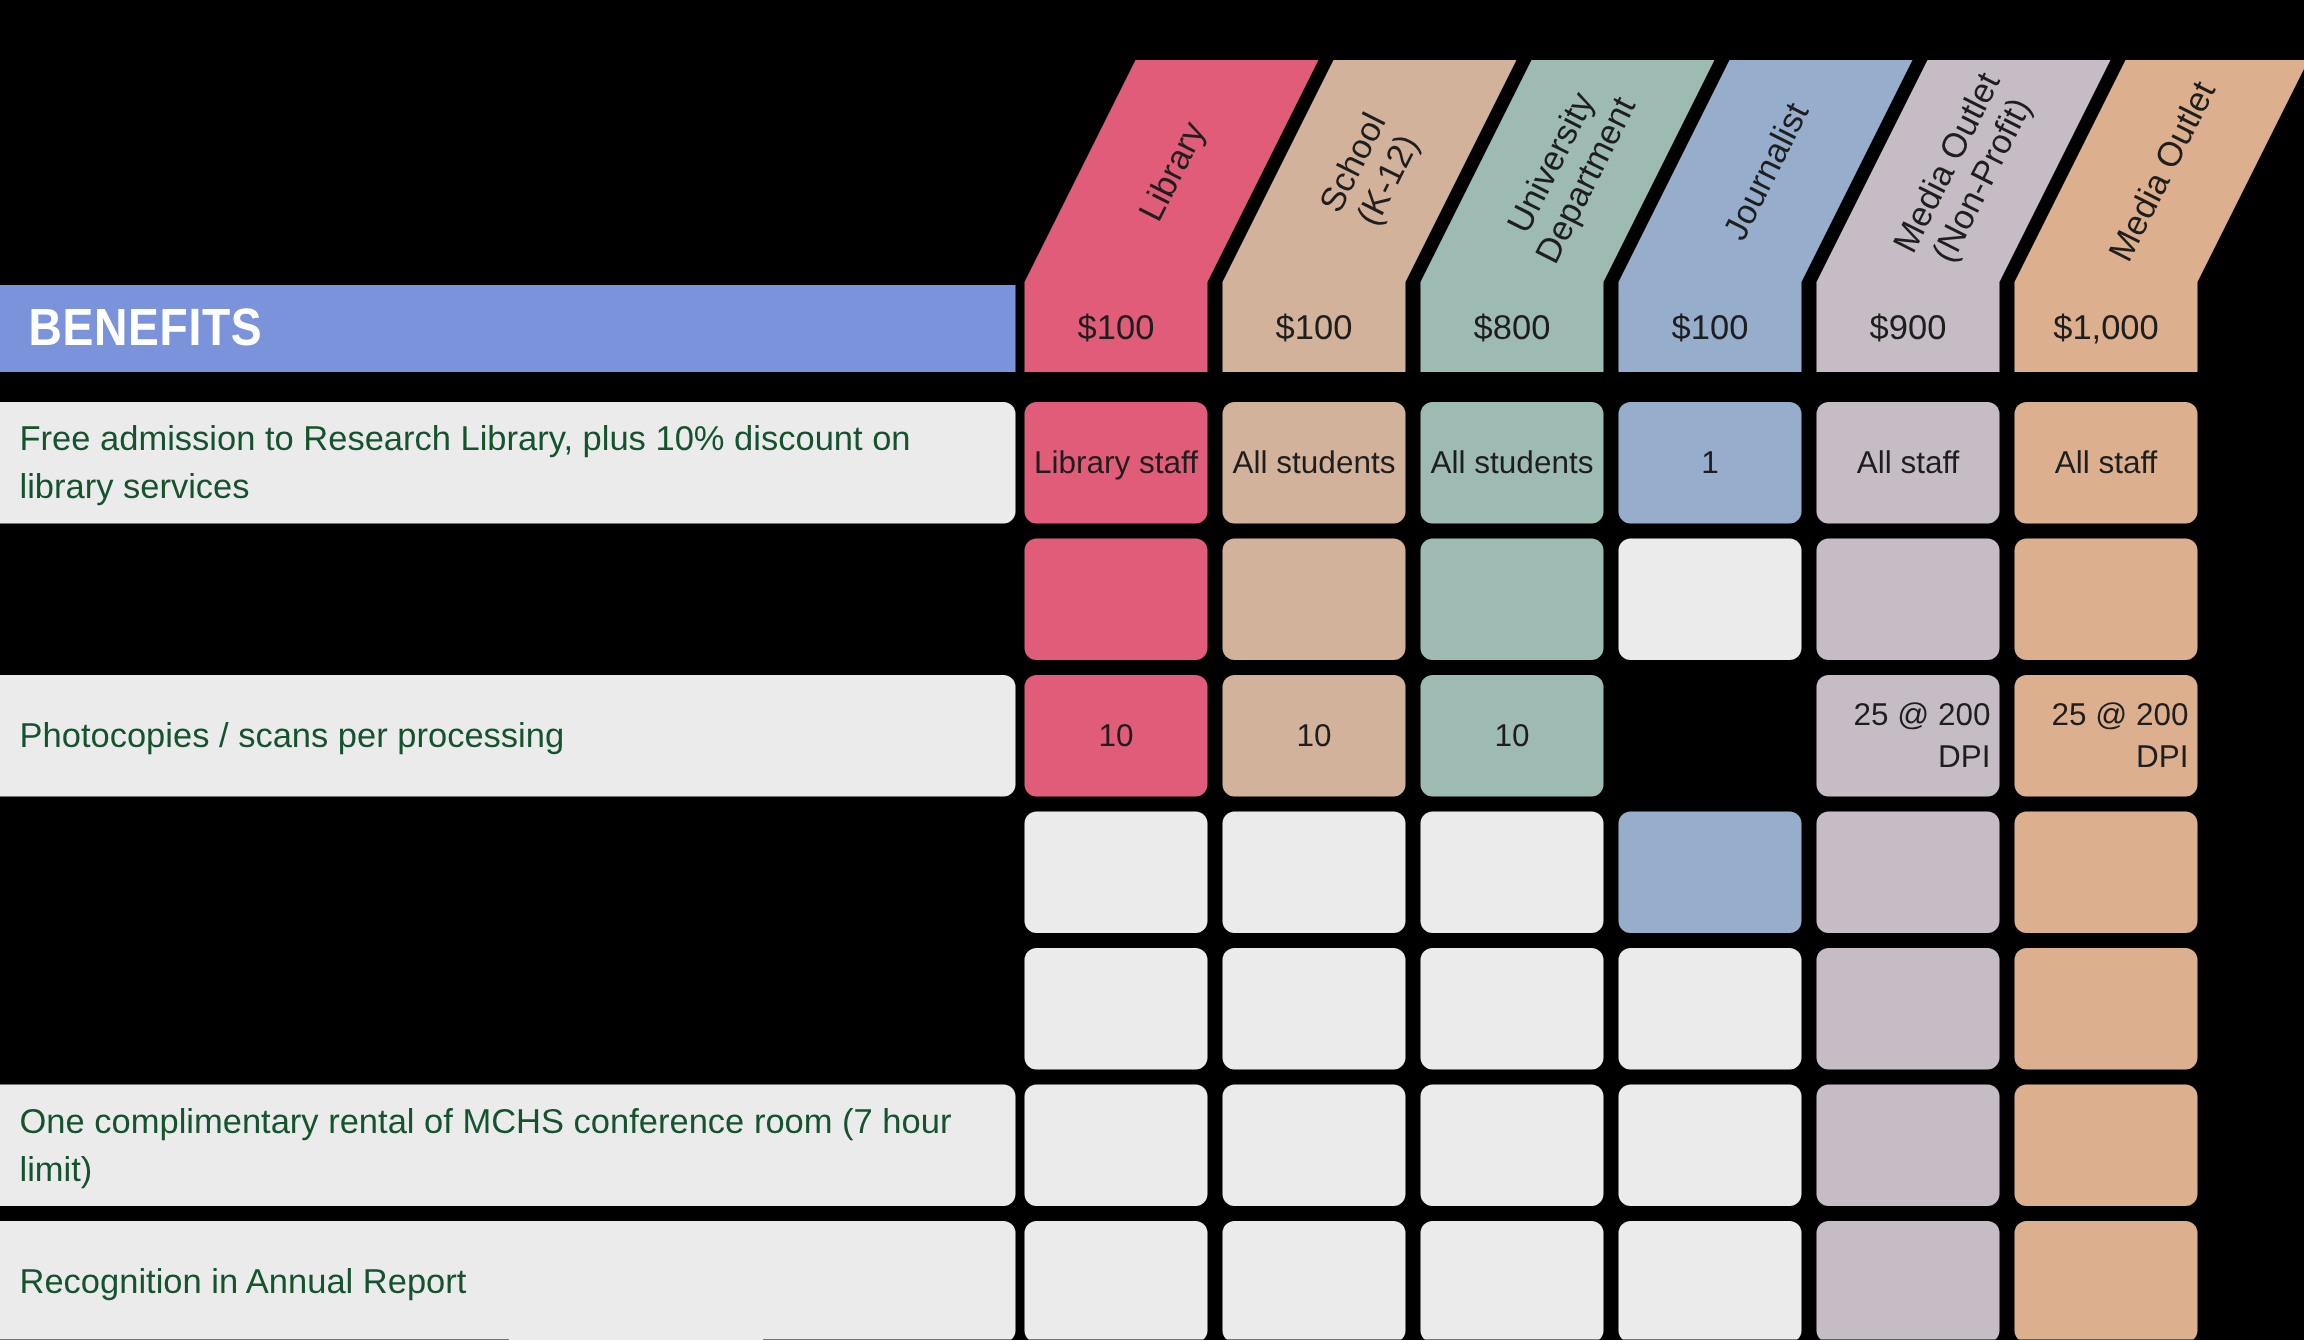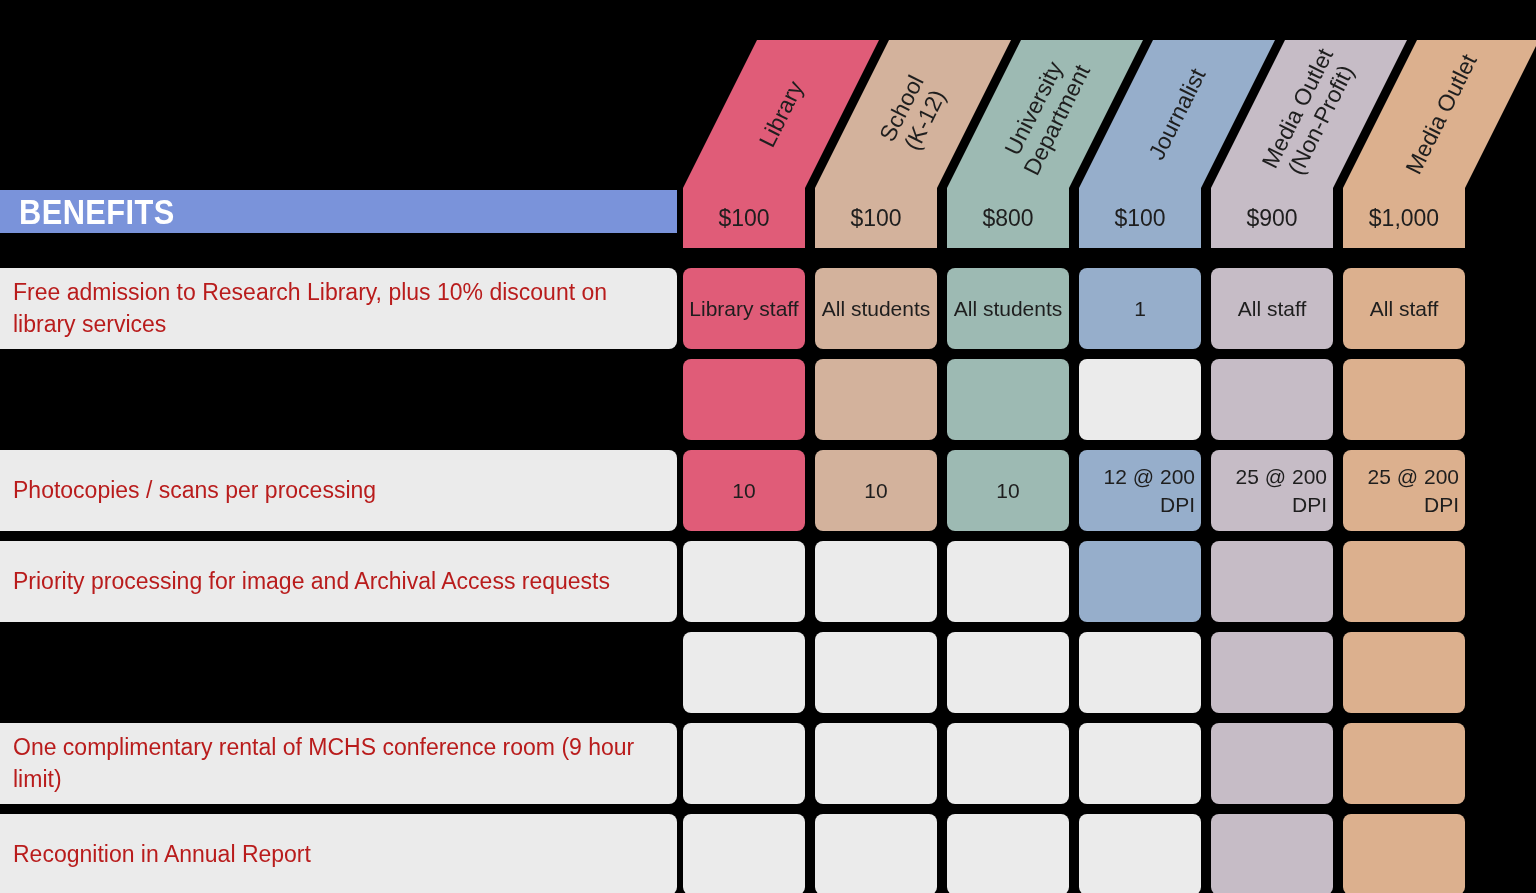--- a/index.html
+++ b/index.html
@@ -20,21 +20,21 @@
     font-size:23px;
     fill:#1e1e1e;
   }
   .rib-price{
     font-family:"Liberation Sans",sans-serif;
     font-size:23px;
     fill:#1e1e1e;
   }
   
   .benefits-bar{
-    position:absolute;left:0;top:190px;width:677px;height:43px;
+    position:absolute;left:0;top:190px;width:677px;height:58px;
     display:flex;align-items:center;
   }
   .benefits-bar span{
     color:#fff;
     font-weight:bold;
     font-size:35px;
     letter-spacing:.5px;
     margin-left:19px;
     transform:scaleX(.88);
     transform-origin:left center;
@@ -49,21 +49,21 @@
     grid-auto-flow:row;
   }
   .rlabel{
     grid-column:1;
     background:#ebebeb;
     border-radius:0 8px 8px 0;
     display:flex;align-items:center;
     padding-left:13px;padding-right:30px;
     box-sizing:border-box;
     font-size:23px;line-height:1.38;
-    color:#b91c1c;
+    color:#14532d;
   }
   .cell{
     border-radius:8px;
     display:flex;align-items:center;justify-content:center;
     text-align:right;
     padding:0 6px;box-sizing:border-box;
     font-size:21px;line-height:1.3;
     color:#1e1e1e;
   }
   .cell.p0{grid-column:3}
@@ -136,40 +136,38 @@
   <div class="cell p1" style="background: rgb(211, 178, 156);"></div>
   <div class="cell p2" style="background: rgb(157, 186, 179);"></div>
   <div class="cell p3" style="background: rgb(235, 235, 235);"></div>
   <div class="cell p4" style="background: rgb(198, 188, 198);"></div>
   <div class="cell p5" style="background: rgb(220, 176, 142);"></div>
 
   <div class="rlabel">Photocopies / scans per processing</div>
   <div class="cell p0" style="background: rgb(224, 92, 120);">10</div>
   <div class="cell p1" style="background: rgb(211, 178, 156);">10</div>
   <div class="cell p2" style="background: rgb(157, 186, 179);">10</div>
-  <div class="cell p3" style="background: rgb(150, 174, 203);">12 @ 200 DPI</div>
   <div class="cell p4" style="background: rgb(198, 188, 198);">25 @ 200 DPI</div>
   <div class="cell p5" style="background: rgb(220, 176, 142);">25 @ 200 DPI</div>
 
-  <div class="rlabel">Priority processing for image and Archival Access requests</div>
   <div class="cell p0" style="background: rgb(235, 235, 235);"></div>
   <div class="cell p1" style="background: rgb(235, 235, 235);"></div>
   <div class="cell p2" style="background: rgb(235, 235, 235);"></div>
   <div class="cell p3" style="background: rgb(150, 174, 203);"></div>
   <div class="cell p4" style="background: rgb(198, 188, 198);"></div>
   <div class="cell p5" style="background: rgb(220, 176, 142);"></div>
 
   <div class="cell p0" style="background: rgb(235, 235, 235);"></div>
   <div class="cell p1" style="background: rgb(235, 235, 235);"></div>
   <div class="cell p2" style="background: rgb(235, 235, 235);"></div>
   <div class="cell p3" style="background: rgb(235, 235, 235);"></div>
   <div class="cell p4" style="background: rgb(198, 188, 198);"></div>
   <div class="cell p5" style="background: rgb(220, 176, 142);"></div>
 
-  <div class="rlabel">One complimentary rental of MCHS conference room (9 hour limit)</div>
+  <div class="rlabel">One complimentary rental of MCHS conference room (7 hour limit)</div>
   <div class="cell p0" style="background: rgb(235, 235, 235);"></div>
   <div class="cell p1" style="background: rgb(235, 235, 235);"></div>
   <div class="cell p2" style="background: rgb(235, 235, 235);"></div>
   <div class="cell p3" style="background: rgb(235, 235, 235);"></div>
   <div class="cell p4" style="background: rgb(198, 188, 198);"></div>
   <div class="cell p5" style="background: rgb(220, 176, 142);"></div>
 
   <div class="rlabel">Recognition in Annual Report</div>
   <div class="cell p0" style="background: rgb(235, 235, 235);"></div>
   <div class="cell p1" style="background: rgb(235, 235, 235);"></div>

